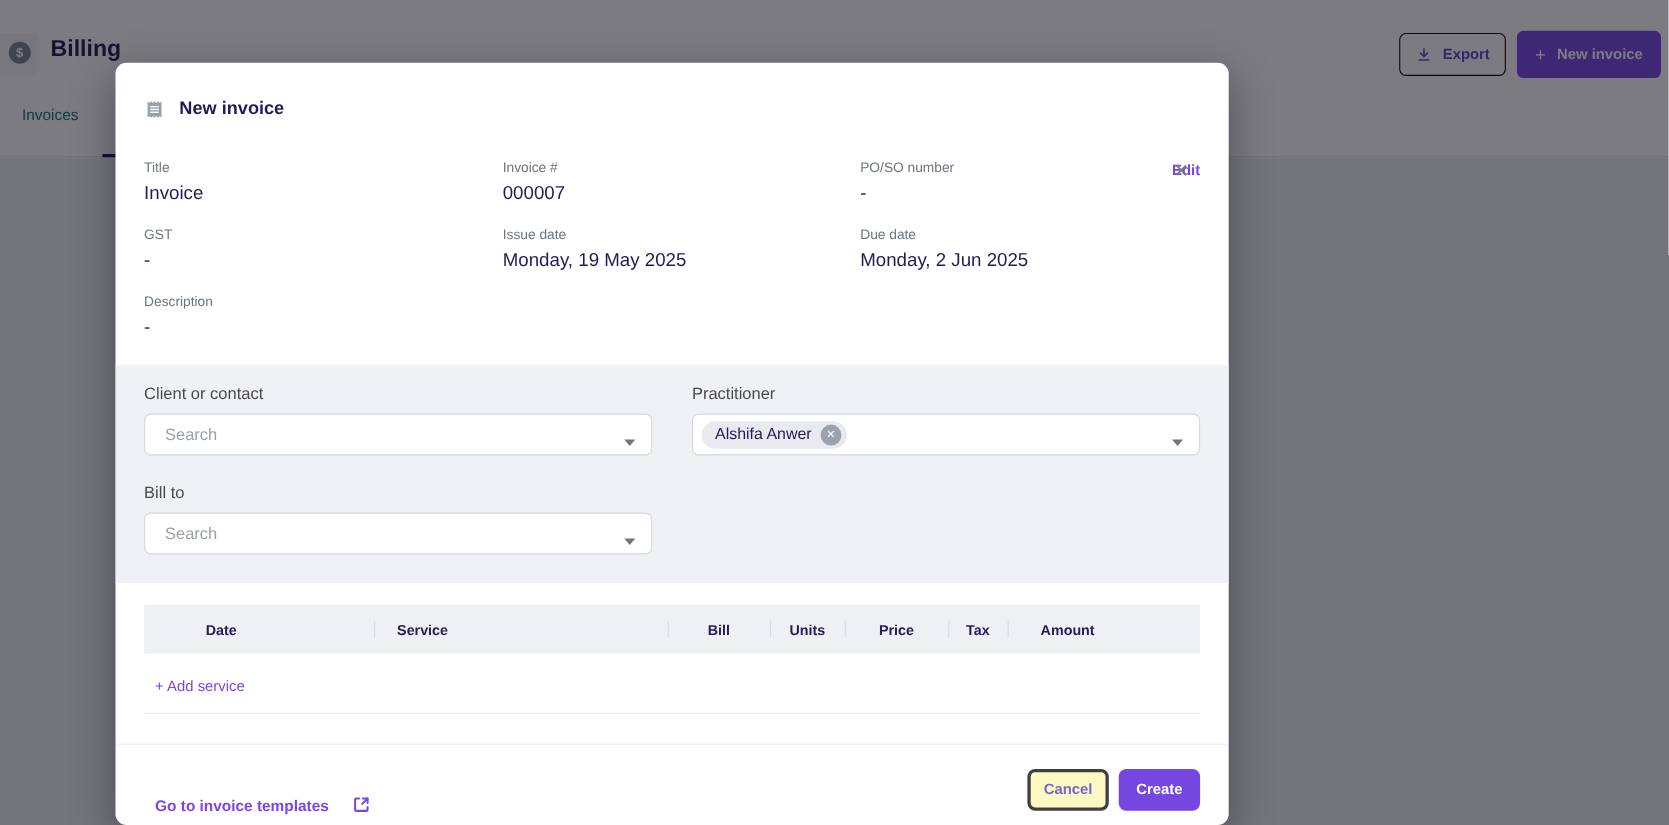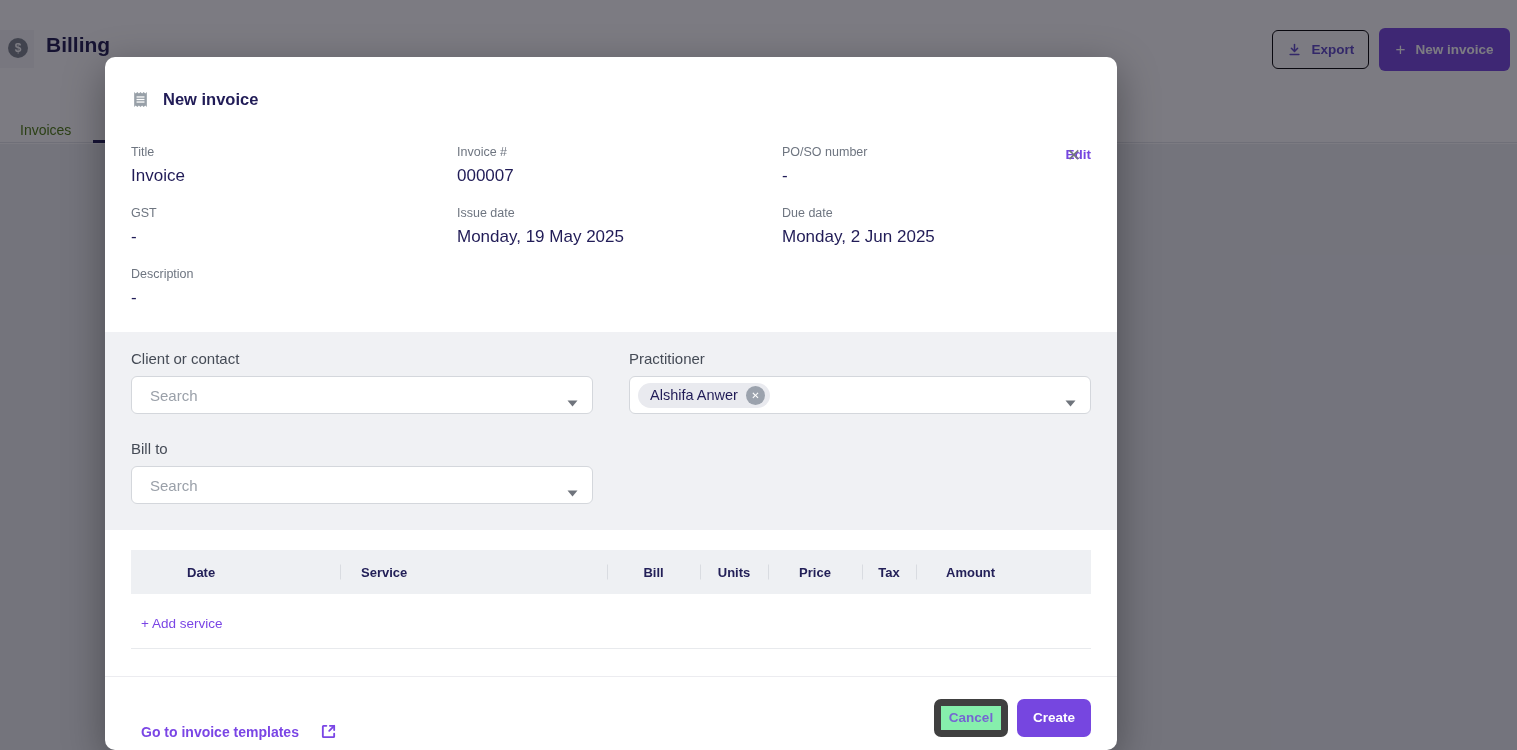--- a/index.html
+++ b/index.html
@@ -5,21 +5,21 @@
   * { margin:0; padding:0; box-sizing:border-box; }
   html,body { width:1517px; height:750px; }
   body { font-family:"Liberation Sans", sans-serif; background:#fff; }
   .page { position:relative; width:1517px; height:750px; overflow:hidden; }
 
   
   .app-header { position:absolute; left:0; top:0; right:0; height:143px; background:#fff; border-bottom:1px solid #e3e5e9; }
   .nav-tile { position:absolute; left:0; top:30px; width:34px; height:38px; background:#f6f7f8; }
   .currency-circle { position:absolute; left:8px; top:38px; width:20px; height:20px; border-radius:50%; background:#7d848d; color:#fff; font-size:12px; font-weight:700; display:flex; align-items:center; justify-content:center; }
   .page-title { position:absolute; left:46px; top:33px; font-size:21px; font-weight:700; color:#1d1a4f; }
-  .tab { position:absolute; left:20px; top:122px; font-size:14px; color:#4d7c0f; }
+  .tab { position:absolute; left:20px; top:96px; font-size:14px; color:#0f766e; }
   .tab-indicator { position:absolute; left:93px; top:140px; width:26px; height:3px; background:#211c57; }
   .hdr-btn { position:absolute; display:flex; align-items:center; justify-content:center; gap:10px; border-radius:6px; font-size:13.5px; font-weight:600; cursor:pointer; }
   .btn-export { right:148px; top:30px; width:97px; height:39px; background:#fff; border:1px solid #000000; color:#5e48c8; }
   .btn-new-invoice { right:7px; top:28px; width:131px; height:43px; background:#7646e0; border:none; color:#fff; }
   .plus-glyph { font-size:17px; font-weight:400; line-height:1; }
   .app-content { position:absolute; left:0; top:144px; right:0; bottom:0; background:#eef0f2; }
 
   
   .overlay { position:absolute; inset:0; background:rgba(16,14,28,0.55); }
 
@@ -57,21 +57,21 @@
   .th-tax    { width:54px;  justify-content:center; }
   .th-amount { width:174px; padding-left:30px; }
 
   .add-service { margin:22px 0 0 10px; font-size:13.5px; font-weight:500; color:#7a45e5; width:max-content; cursor:pointer; }
   .body-divider { margin-top:17px; height:1px; background:#e8eaed; }
   .footer-sep { margin:27px -26px 0; height:1px; background:#ececf0; }
   .modal-footer { display:flex; align-items:center; justify-content:space-between; padding-top:18px; }
   .templates-link { display:flex; align-items:center; gap:21px; margin-left:10px; color:#7a45e5; font-size:14px; font-weight:700; cursor:pointer;margin-top:28px; }
   .footer-actions { display:flex; gap:9px; }
   .btn { height:38px; width:74px; border-radius:7px; font-size:13.5px; font-weight:600; display:flex; align-items:center; justify-content:center; cursor:pointer; }
-  .btn-cancel { background:#86efac; border:7px solid #404040; color:#7566d2; }
+  .btn-cancel { background:#fef9c3; border:3px solid #404040; color:#7566d2; }
   .btn-create { background:#7646e0; border:none; color:#fff; }
 </style>
 </head>
 <body>
 
 <div class="page">
 
   <div class="app-header">
     <div class="nav-tile"></div>
     <div class="currency-circle">$</div>

